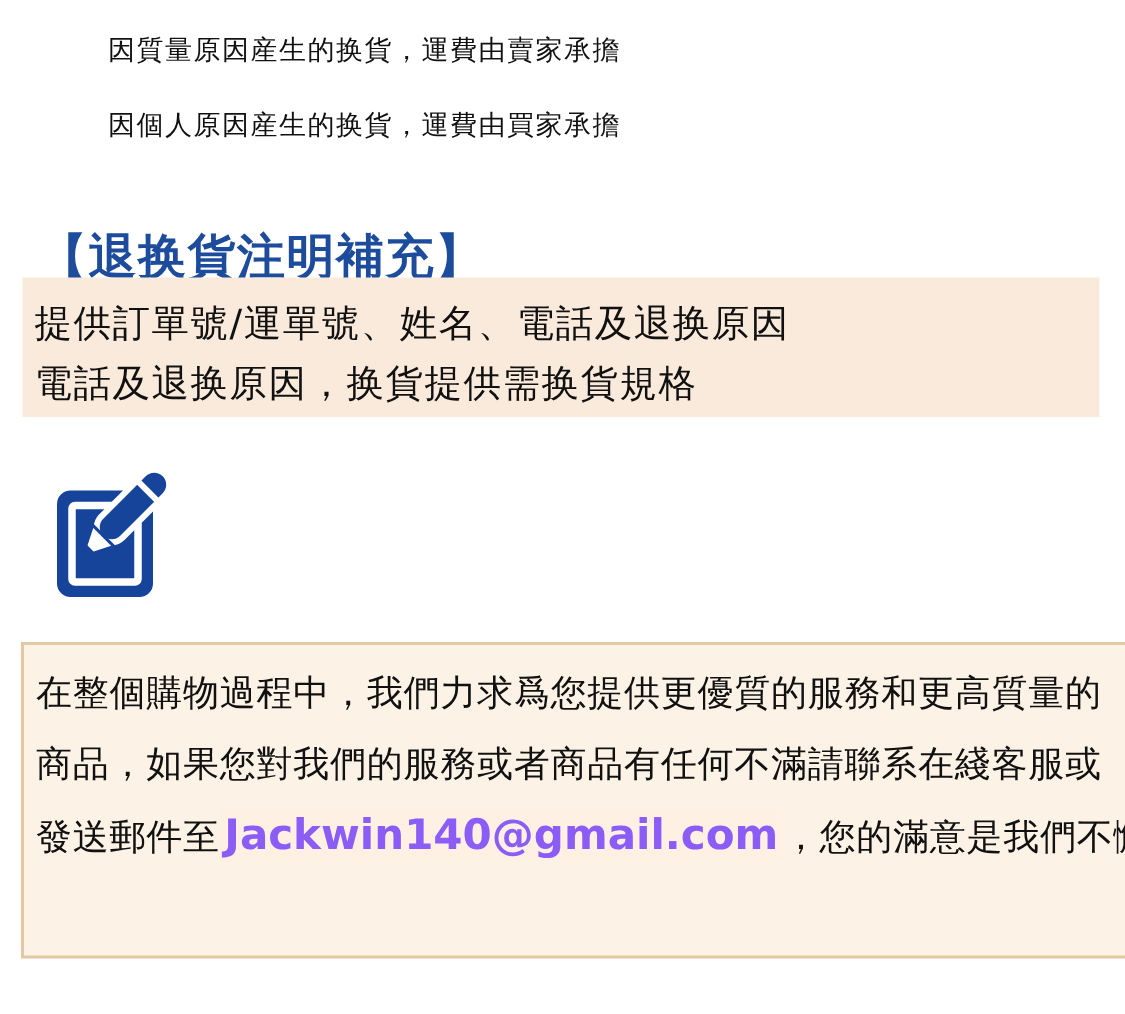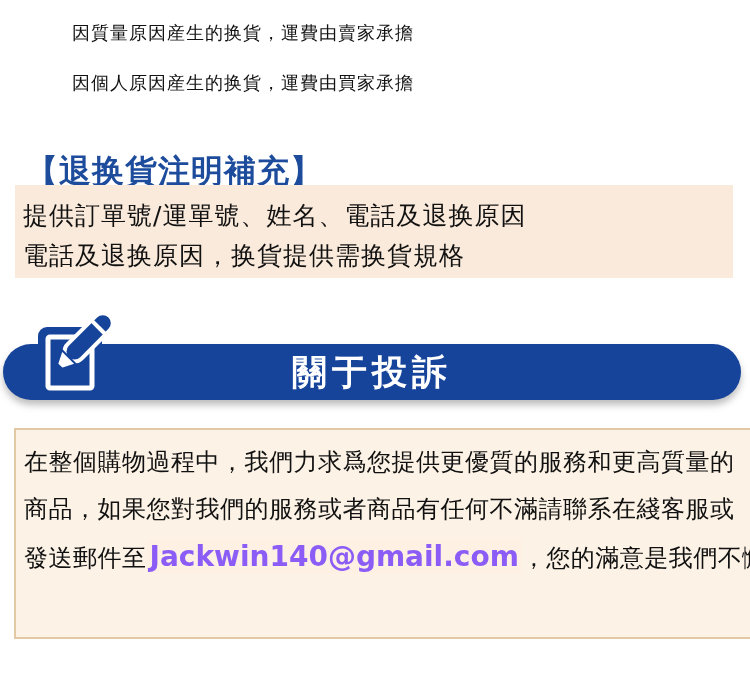--- a/index.html
+++ b/index.html
@@ -138,23 +138,20 @@
     <rect x="15" y="36" width="44" height="51" rx="2" fill="none" stroke="#ffffff" stroke-width="5"></rect>
 
     <g transform="translate(50,42) rotate(45)">
       <rect x="-10" y="-38" width="20" height="60" rx="10" fill="#16449b" stroke="#ffffff" stroke-width="4"></rect>
       <line x1="-10" y1="-22" x2="10" y2="-22" stroke="#ffffff" stroke-width="4"></line>
       <polygon points="-10,20 10,20 0,40" fill="#ffffff" stroke="#16449b" stroke-width="2"></polygon>
       <polygon points="-3.5,32 3.5,32 0,40" fill="#16449b"></polygon>
     </g>
   </svg>
 
-  <div class="banner">
-    <span class="banner-title">關于投訴</span>
-  </div>
 
   <div class="complaint-box">
     <div class="complaint-text">
       <span>在整個購物過程中，我們力求爲您提供更優質的服務和更高質量的</span><br>
       <span>商品，如果您對我們的服務或者商品有任何不滿請聯系在綫客服或</span><br>
       <span>發送郵件至</span><a class="email-link" href="#">Jackwin140@gmail.com</a><span>，您的滿意是我們不懈的追求。</span>
     </div>
   </div>
 
 </div>

